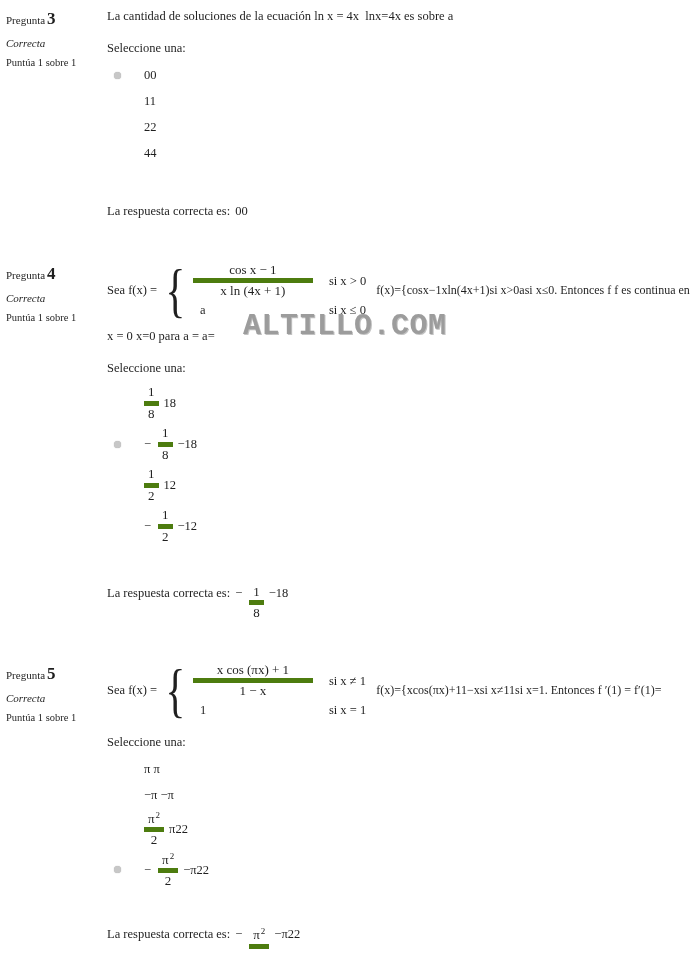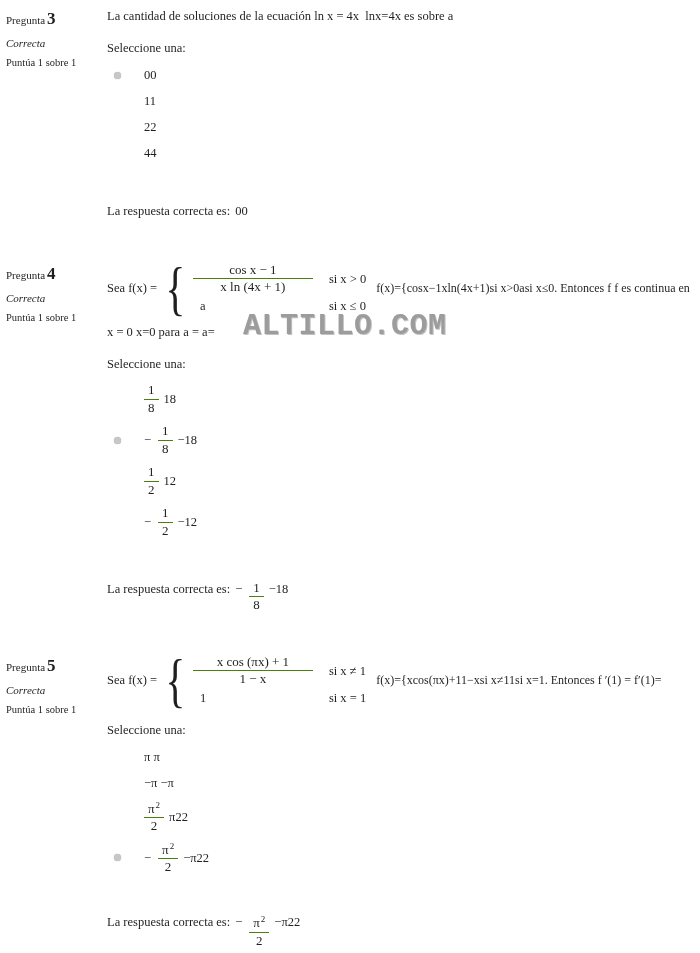--- a/index.html
+++ b/index.html
@@ -22,21 +22,21 @@
   .opt.tall { min-height:41px; }
   .radio-cell { width:30px; display:flex; align-items:center; flex:0 0 30px; }
   .dot { width:7px; height:7px; border-radius:50%; background:#c7c7c7; box-shadow:0 0 1px #9f9f9f; }
   .opt-label { display:flex; align-items:center; gap:5px; }
 
   .answer { display:flex; align-items:flex-start; gap:5px; }
   .answer.m36 { margin-top:36px; }
   .answer.m38 { margin-top:38px; }
 
   .frac { display:inline-block; text-align:center; vertical-align:middle; font-size:13px; line-height:1.12; }
-  .frac .n { display:block; border-bottom:1px solid #4d7c0f; padding:0 4px 1px; }
+  .frac .n { display:block; border-bottom:5px solid #4d7c0f; padding:0 4px 1px; }
   .frac .d { display:block; padding-top:1px; }
   .supnum { font-size:9px; vertical-align:5px; margin-left:1px; }
   .sign { margin-right:2px; }
 
   .formula { display:flex; align-items:center; }
   .brace { font-size:60px; font-weight:300; line-height:0.85; transform:scaleX(0.7); margin:0 1px 0 4px; }
   .cases { display:grid; grid-template-columns:minmax(120px, auto) auto; column-gap:16px; row-gap:3px; align-items:center; margin-left:2px; }
   .caseval { padding-left:7px; }
   .lead { white-space:nowrap; }
   .dup { margin-left:10px; flex:1; font-size:12px; line-height:1.35; }

